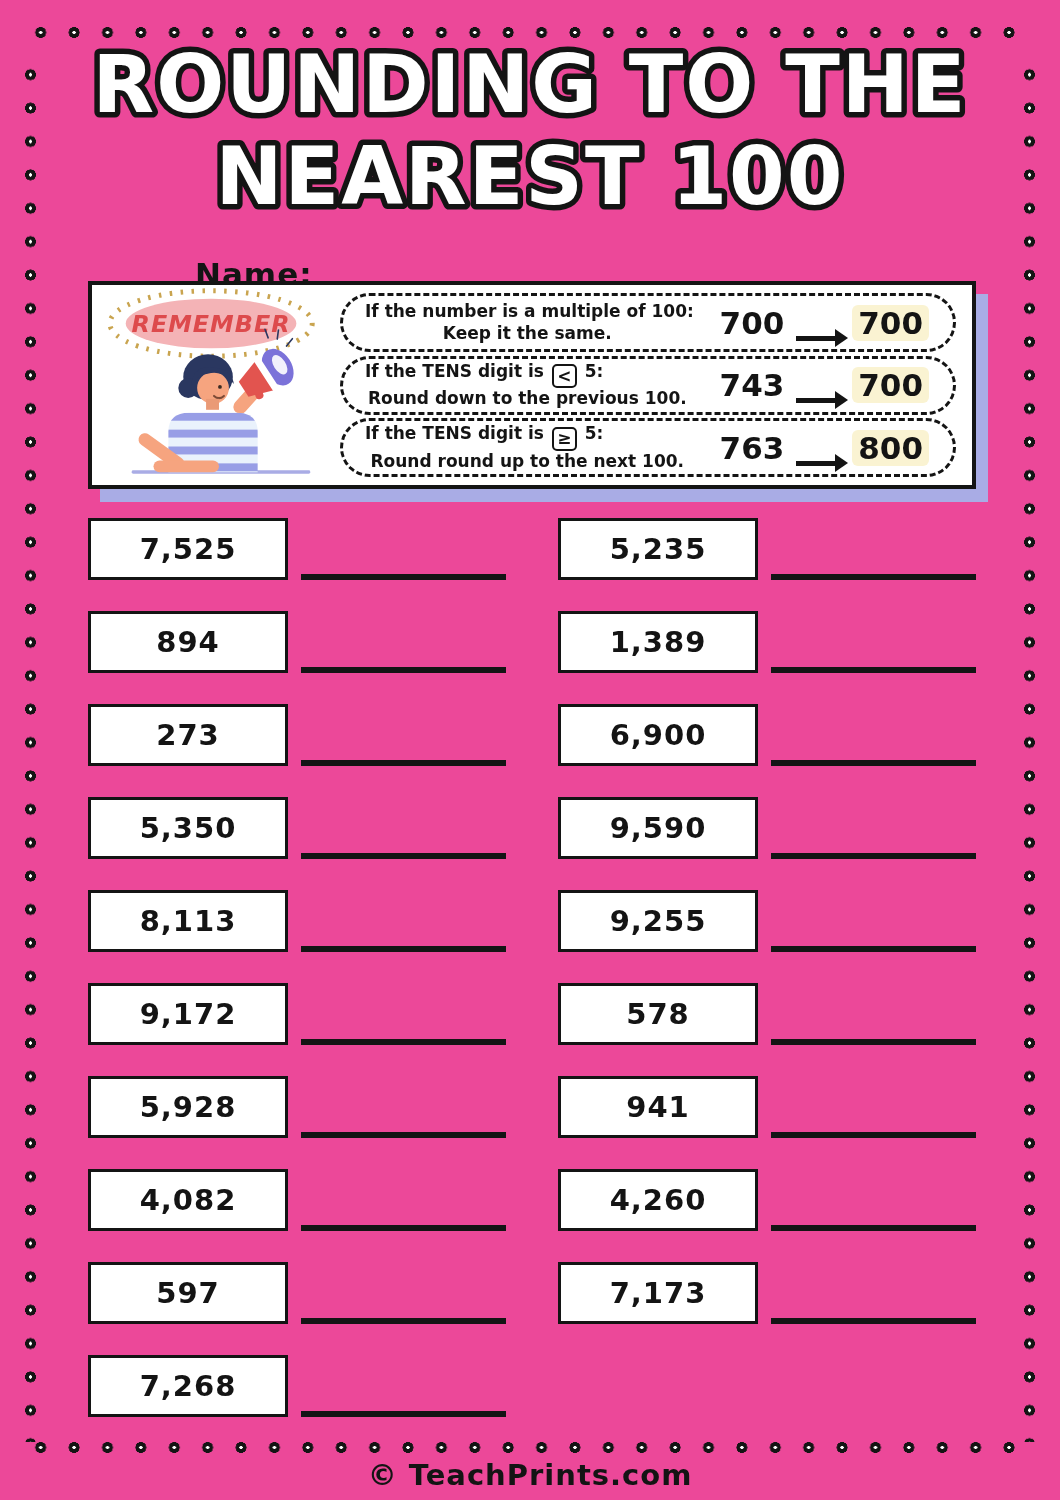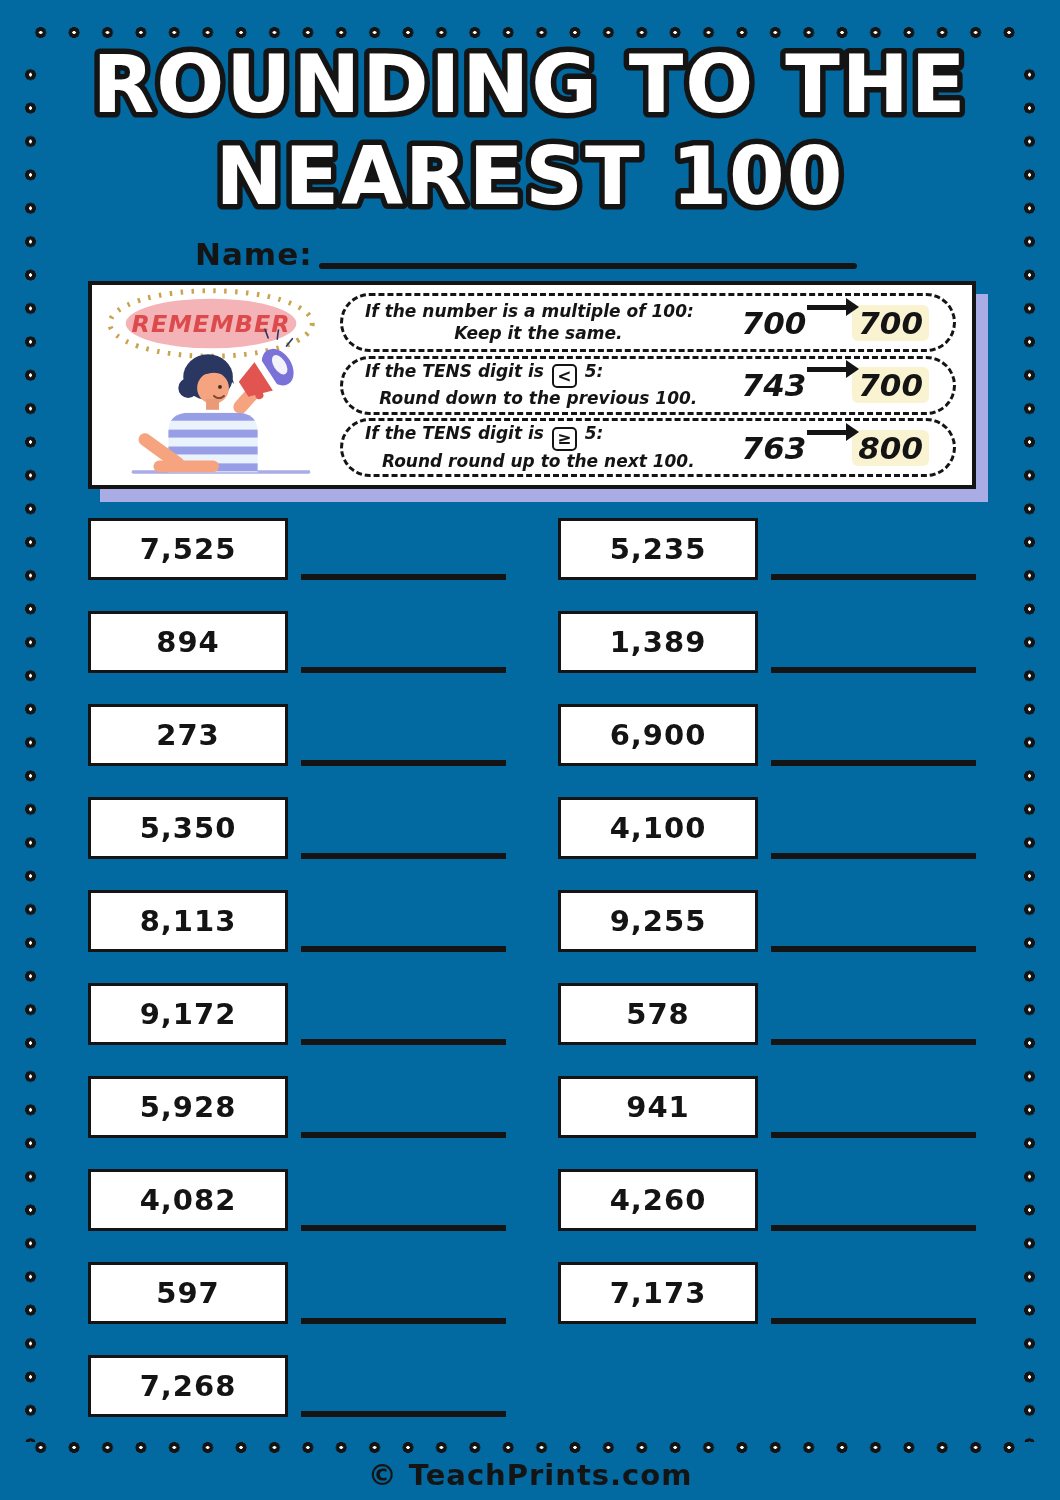--- a/index.html
+++ b/index.html
@@ -1,18 +1,18 @@
 <!DOCTYPE html>
 <html><head>
 <meta charset="utf-8">
 <style>
   * { margin:0; padding:0; box-sizing:border-box; }
   html,body { background:#ffffff; }
   .page {
-    position:relative; width:1060px; height:1500px; background:#0369a1;
+    position:relative; width:1060px; height:1500px; background:#ec4899;
     font-family:"DejaVu Sans", sans-serif; color:#141414; overflow:hidden;
   }
   
   .dots-h, .dots-v { position:absolute; pointer-events:none; }
   .dots-h {
     left:24px; right:24px; height:13px;
     background-image: radial-gradient(circle, #ffffff 0px, #ffffff 1.7px, #141414 1.8px, #141414 5.3px, rgba(0,0,0,0) 5.6px);
     background-size:33.4px 13px; background-repeat:repeat-x; background-position:left center;
   }
   .dots-h.top { top:26px; }
@@ -28,45 +28,45 @@
   
   .title-svg { position:absolute; top:32px; left:80px; width:900px; height:192px; }
   .title-text {
     font-family:"DejaVu Sans", sans-serif; font-weight:bold; font-size:80px;
     fill:#ffffff; stroke:#141414; stroke-width:11px; paint-order:stroke;
     stroke-linejoin:round; letter-spacing:2px;
   }
 
   
   .name-row { position:absolute; top:236px; left:195px; width:662px; display:flex; align-items:flex-end; }
-  .name-label { font-size:31px; font-weight:bold; letter-spacing:1px; }
+  .name-label { font-size:31px; font-weight:bold; letter-spacing:1px;margin-top:20px; }
   .name-line { flex:1; height:6px; background:#141414; margin-left:6px; margin-bottom:3px; border-radius:3px; }
 
   
   .remember-box {
     position:absolute; top:281px; left:88px; width:888px; height:208px;
     background:#ffffff; border:4px solid #141414; box-shadow:12px 13px 0 #a9ace5;
     display:flex;
   }
   .illus { width:248px; height:100%; position:relative; flex:none; }
   .illus svg { position:absolute; inset:0; width:100%; height:100%; }
-  .rules-list { flex:1; display:flex; flex-direction:column; justify-content:space-between; padding:8px 16px 8px 0;font-style:italic; }
+  .rules-list { flex:1; display:flex; flex-direction:column; justify-content:space-between; padding:8px 16px 8px 0; }
   .rule-pill {
     height:59px; border:3px dashed #141414; border-radius:40px;
     display:flex; align-items:center; padding:2px 24px 2px 22px; background:#ffffff;
   }
   .rule-text { flex:1; line-height:1.25; }
   .l1 { font-size:17px; font-weight:bold; }
   .l2 { font-size:17px; font-weight:bold; text-align:center; padding-right:30px; }
   .sym {
     display:inline-flex; align-items:center; justify-content:center;
     width:25px; height:24px; border:2.5px solid #141414; border-radius:5px;
     font-size:17px; font-weight:bold; vertical-align:-5px; margin:0 2px;
   }
-  .rule-example { display:flex; align-items:flex-start; gap:1px; font-size:31px; font-weight:bold; flex:none; }
+  .rule-example { display:flex; align-items:flex-end; gap:12px; font-size:31px; font-weight:bold; flex:none; }
   .arrow { position:relative; width:40px; height:5px; background:#141414; flex:none; margin-right:4px; }
   .arrow::after {
     content:''; position:absolute; right:-12px; top:-7px;
     border-left:13px solid #141414; border-top:9.5px solid transparent; border-bottom:9.5px solid transparent;
   }
   .ex-to { background:#faf3d2; padding:0 6px; border-radius:6px; }
 
   
   .problems-grid {
     position:absolute; top:518px; left:88px; width:888px;
@@ -237,21 +237,21 @@
 
   <div class="prob">
     <div class="prob-box">
           <span class="prob-num">5,350</span>
         </div>
     <div class="answer-line"></div>
   </div>
 
   <div class="prob">
     <div class="prob-box">
-          <span class="prob-num">4,100</span>
+          <span class="prob-num">9,590</span>
         </div>
     <div class="answer-line"></div>
   </div>
 
   <div class="prob">
     <div class="prob-box">
           <span class="prob-num">8,113</span>
         </div>
     <div class="answer-line"></div>
   </div>

